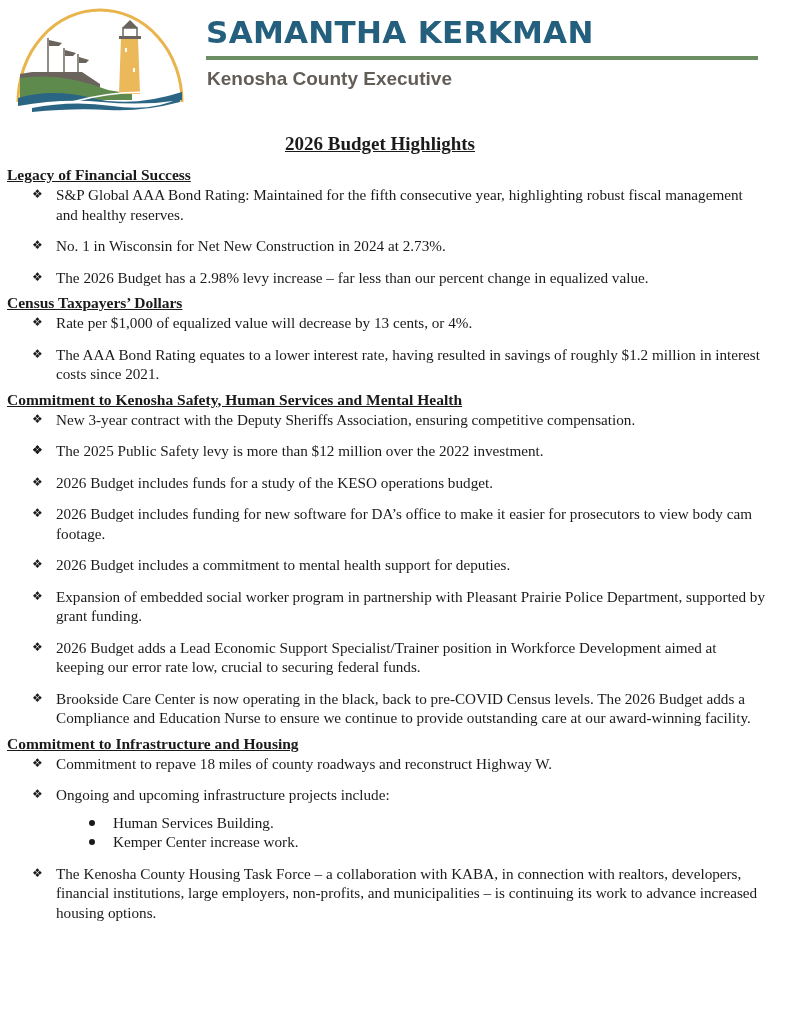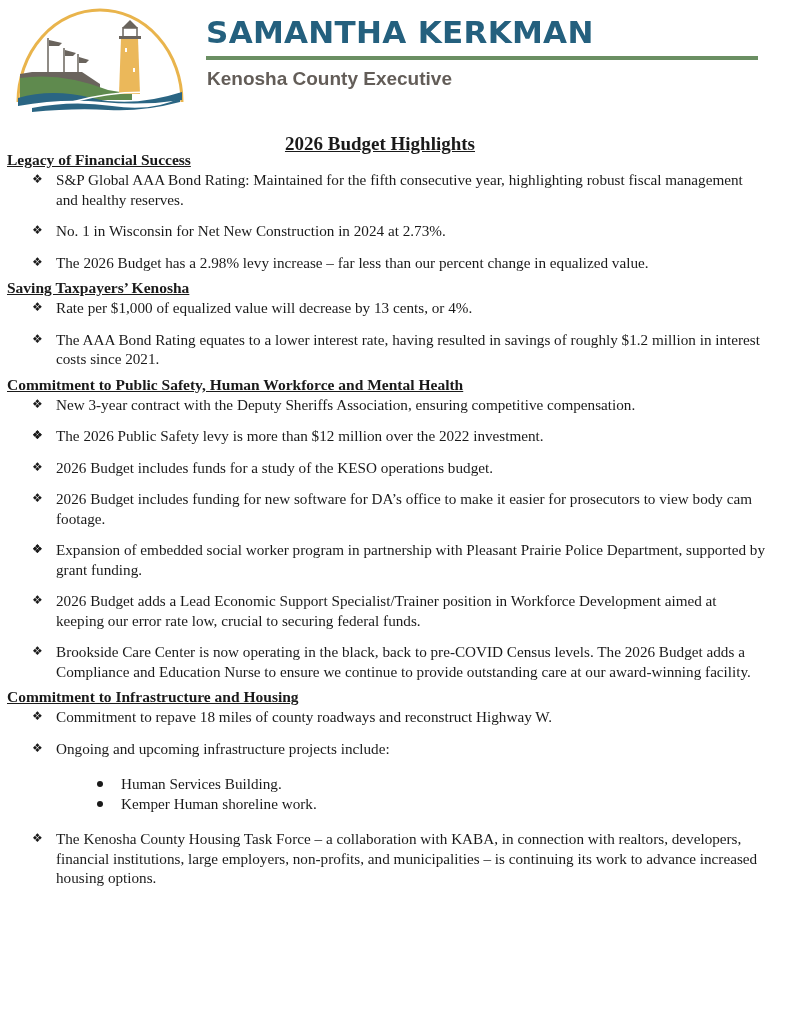--- a/index.html
+++ b/index.html
@@ -7,27 +7,27 @@
     body { position: relative; font-family: "Liberation Serif", "DejaVu Serif", serif; color: #1a1a1a; }
 
     .header { position: absolute; left: 0; top: 0; width: 800px; height: 118px; }
     .logo { position: absolute; left: 12px; top: 2px; width: 176px; height: 112px; }
     .name { position: absolute; left: 206px; top: 12px; font-family: "DejaVu Sans", "Liberation Sans", sans-serif; font-weight: bold; font-size: 31px; letter-spacing: 0.3px; color: #24607e; line-height: 40px; }
     .rule { position: absolute; left: 206px; top: 56px; width: 552px; height: 4px; background: #6b8f63; }
     .subtitle { position: absolute; left: 207px; top: 66px; font-family: Liberation Sans, sans-serif; font-weight: bold; font-size: 19px; color: #635d58; line-height: 26px; }
 
     .title { position: absolute; left: 0; top: 133px; width: 760px; text-align: center; font-size: 19px; font-weight: bold; text-decoration: underline; line-height: 22px; }
 
-    .content { position: absolute; left: 7px; top: 150px; width: 760px; font-size: 15.2px; line-height: 19.5px; }
+    .content { position: absolute; left: 7px; top: 165px; width: 760px; font-size: 15.2px; line-height: 19.5px; }
     .section-heading { font-weight: bold; text-decoration: underline; font-size: 15.5px; line-height: 20px; }
     ul.items { list-style: none; margin: 0; padding: 0; }
     ul.items > li { position: relative; padding-left: 49px; margin-bottom: 12px; }
     ul.items > li.last { margin-bottom: 6px; }
     .bullet { position: absolute; left: 25px; top: 0; font-size: 12px; line-height: 19.5px; color: #1a1a1a; }
-    ul.sub { list-style: none; margin: 16px; padding: 0; }
+    ul.sub { list-style: none; margin: 8px; padding: 0; }
     ul.sub li { position: relative; padding-left: 49px; }
     .dot { position: absolute; left: 25px; top: 7px; width: 6px; height: 6px; border-radius: 50%; background: #1a1a1a; }
   </style>
 </head>
 <body>
 
 <div class="header">
   <svg class="logo" viewBox="0 0 176 112">
 
     <path d="M6 100 A82 92 0 0 1 170 100" fill="none" stroke="#e9b44c" stroke-width="3"></path>
@@ -66,49 +66,49 @@
   <section>
     <div class="section-heading">Legacy of Financial Success</div>
     <ul class="items">
       <li><span class="bullet">❖</span><span>S&amp;P Global AAA Bond Rating: Maintained for the fifth consecutive year, highlighting robust fiscal management and healthy reserves.</span></li>
       <li><span class="bullet">❖</span><span>No. 1 in Wisconsin for Net New Construction in 2024 at 2.73%.</span></li>
       <li class="last"><span class="bullet">❖</span><span>The 2026 Budget has a 2.98% levy increase – far less than our percent change in equalized value.</span></li>
     </ul>
   </section>
 
   <section>
-    <div class="section-heading">Saving Taxpayers’ Kenosha</div>
+    <div class="section-heading">Census Taxpayers’ Dollars</div>
     <ul class="items">
       <li><span class="bullet">❖</span><span>Rate per $1,000 of equalized value will decrease by 13 cents, or 4%.</span></li>
       <li class="last"><span class="bullet">❖</span><span>The AAA Bond Rating equates to a lower interest rate, having resulted in savings of roughly $1.2 million in interest costs since 2021.</span></li>
     </ul>
   </section>
 
   <section>
-    <div class="section-heading">Commitment to Public Safety, Human Workforce and Mental Health</div>
+    <div class="section-heading">Commitment to Kenosha Safety, Human Services and Mental Health</div>
     <ul class="items">
       <li><span class="bullet">❖</span><span>New 3-year contract with the Deputy Sheriffs Association, ensuring competitive compensation.</span></li>
       <li><span class="bullet">❖</span></li>
-      <li><span class="bullet">❖</span><span>The 2026 Public Safety levy is more than $12 million over the 2022 investment.</span></li>
+      <li><span class="bullet">❖</span><span>The 2025 Public Safety levy is more than $12 million over the 2022 investment.</span></li>
       <li><span class="bullet">❖</span><span>2026 Budget includes funds for a study of the KESO operations budget.</span></li>
       <li><span class="bullet">❖</span><span>2026 Budget includes funding for new software for DA’s office to make it easier for prosecutors to view body cam footage.</span></li>
-      <li><span class="bullet">❖</span></li>
+      <li><span class="bullet">❖</span><span>2026 Budget includes a commitment to mental health support for deputies.</span></li>
       <li><span class="bullet">❖</span><span>Expansion of embedded social worker program in partnership with Pleasant Prairie Police Department, supported by grant funding.</span></li>
       <li><span class="bullet">❖</span><span>2026 Budget adds a Lead Economic Support Specialist/Trainer position in Workforce Development aimed at keeping our error rate low, crucial to securing federal funds.</span></li>
       <li class="last"><span class="bullet">❖</span><span>Brookside Care Center is now operating in the black, back to pre-COVID Census levels. The 2026 Budget adds a Compliance and Education Nurse to ensure we continue to provide outstanding care at our award-winning facility.</span></li>
     </ul>
   </section>
 
   <section>
     <div class="section-heading">Commitment to Infrastructure and Housing</div>
     <ul class="items">
       <li><span class="bullet">❖</span><span>Commitment to repave 18 miles of county roadways and reconstruct Highway W.</span></li>
       <li><span class="bullet">❖</span><span>Ongoing and upcoming infrastructure projects include:</span>
         <ul class="sub">
           <li><span class="dot"></span><span>Human Services Building.</span></li>
-          <li><span class="dot"></span><span>Kemper Human shoreline work.</span></li>
+          <li><span class="dot"></span><span>Kemper Center increase work.</span></li>
         </ul>
       </li>
       <li class="last"><span class="bullet">❖</span><span>The Kenosha County Housing Task Force – a collaboration with KABA, in connection with realtors, developers, financial institutions, large employers, non-profits, and municipalities – is continuing its work to advance increased housing options.</span></li>
     </ul>
   </section>
 
 </div>
 
 </body></html>

